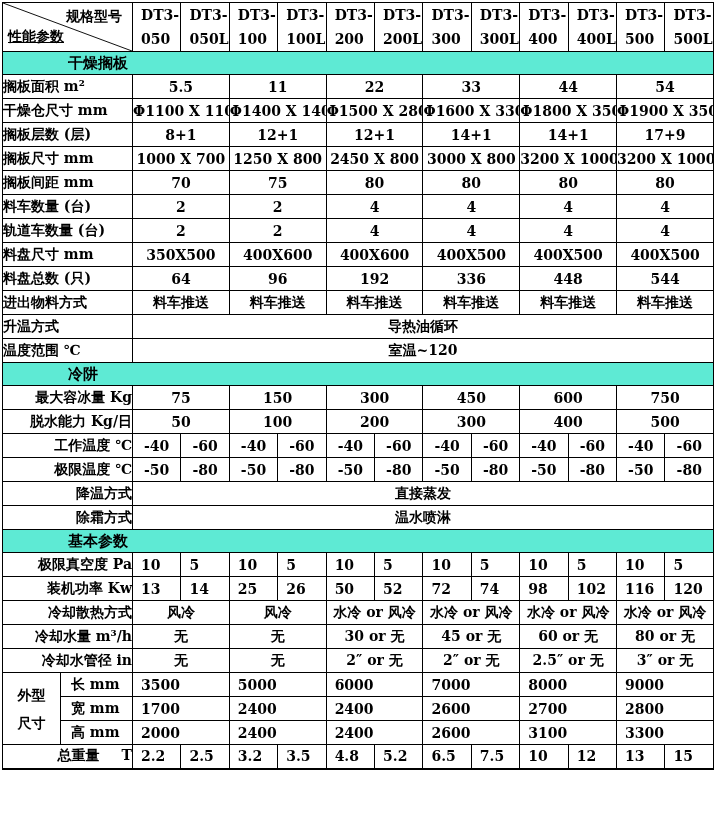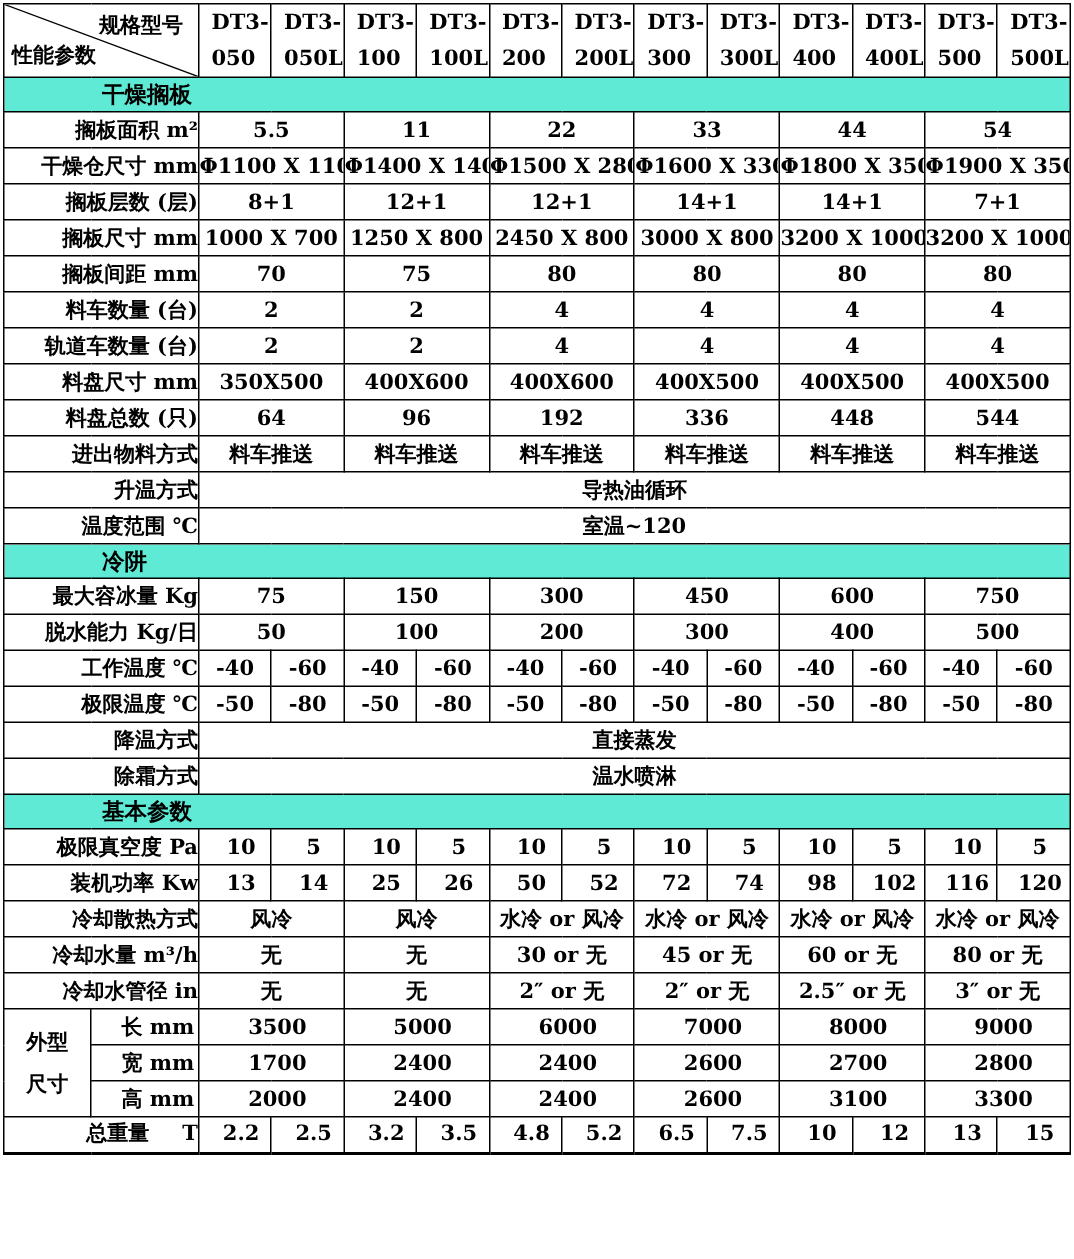--- a/index.html
+++ b/index.html
@@ -6,31 +6,31 @@
   body{font-family:"DejaVu Serif","Liberation Serif",serif;color:#000;}
   .wrap{padding:2px;width:712px;}
   table{border-collapse:collapse;table-layout:fixed;width:712px;}
   td{border:1px solid #000;overflow:hidden;white-space:nowrap;font-weight:bold;
      font-size:14px;vertical-align:middle;padding:0;color:#000;}
   tr.header-row{height:38px;}
   tr.section-row{height:23px;}
   tr.data-row{height:24px;}
   td.section{background:#5eead4;text-align:left;padding-left:65px;font-size:15px;}
   td.c{text-align:center;}
-  td.l{text-align:center;padding-left:8px;}
-  td.lab-c{text-align:right;}
+  td.l{text-align:left;padding-left:8px;}
+  td.lab-c{text-align:left;}
   td.lab-l{text-align:right;padding-left:6px;}
   td.model{text-align:left;padding-left:8px;}
   td.model div{line-height:24px;}
   td.diag{position:relative;}
   td.diag svg{position:absolute;left:0;top:0;width:100%;height:100%;}
   .diag-top{position:absolute;right:10px;top:5px;font-size:14px;}
-  .diag-bottom{position:absolute;left:5px;bottom:5px;font-size:14px;}
+  .diag-bottom{position:absolute;left:5px;bottom:5px;font-size:14px;text-decoration:underline;}
   td.dimgroup{text-align:center;line-height:28px;}
-  td.sublab{text-align:left;padding-left:20px;}
+  td.sublab{text-align:left;padding-left:10px;}
   td.wlabel span.wname{padding-left:4px;margin-left:32px;}
   td.wlabel span.wunit{margin-left:22px;}
   tr:last-child td{border-bottom-width:2px;}
 </style>
 </head>
 <body>
 
 <div class="wrap">
   <table>
     <colgroup>
@@ -128,21 +128,21 @@
           <td colspan="2" class="c">Φ1800 X 3500</td>
           <td colspan="2" class="c">Φ1900 X 3500</td>
         </tr>
         <tr class="data-row">
           <td colspan="2" class="lab-c">搁板层数 (层)</td>
           <td colspan="2" class="c">8+1</td>
           <td colspan="2" class="c">12+1</td>
           <td colspan="2" class="c">12+1</td>
           <td colspan="2" class="c">14+1</td>
           <td colspan="2" class="c">14+1</td>
-          <td colspan="2" class="c">7+1</td>
+          <td colspan="2" class="c">17+9</td>
         </tr>
         <tr class="data-row">
           <td colspan="2" class="lab-c">搁板尺寸 mm</td>
           <td colspan="2" class="c">1000 X 700</td>
           <td colspan="2" class="c">1250 X 800</td>
           <td colspan="2" class="c">2450 X 800</td>
           <td colspan="2" class="c">3000 X 800</td>
           <td colspan="2" class="c">3200 X 1000</td>
           <td colspan="2" class="c">3200 X 1000</td>
         </tr>

